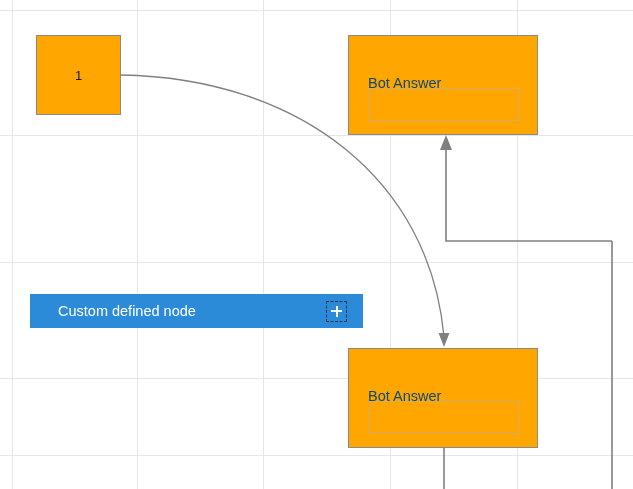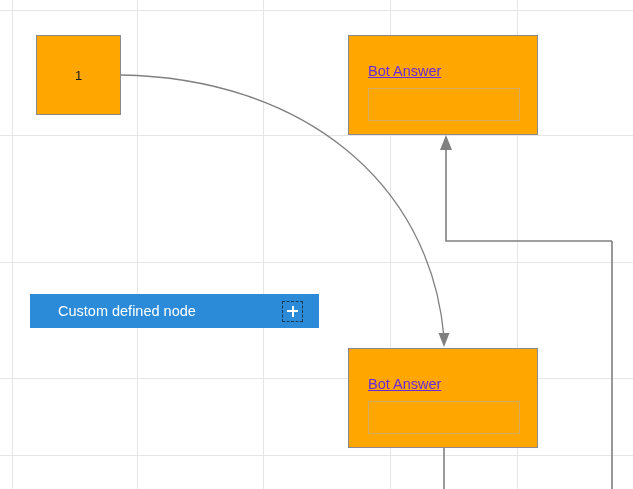--- a/index.html
+++ b/index.html
@@ -59,43 +59,42 @@
     justify-content: center;
   }
   .node-simple-label {
     font-size: 13px;
     color: #1a1a1a;
     font-family: "Liberation Sans", sans-serif;
   }
   .node-title {
     position: absolute;
     left: 19px;
-    top: 28px;
+    top: 40px;
     font-size: 14.5px;
-    color: #6d28d9;
+    color: #0c4a6e;
     font-family: "Liberation Sans", sans-serif;
     line-height: 1;
-    text-decoration: underline;
   }
   .node-slot {
     position: absolute;
     left: 19px;
     right: 17px;
     top: 52px;
     height: 33px;
     box-sizing: border-box;
     border: 1px solid #d6ab64;
     background: transparent;
   }
   
   .palette-item {
     position: absolute;
     left: 30px;
     top: 294px;
-    width: 289px;
+    width: 333px;
     height: 34px;
     background: #2b8bd9;
     display: flex;
     align-items: center;
     box-sizing: border-box;
     padding: 0 10px 0 28px;
   }
   .palette-label {
     color: #ffffff;
     font-size: 14.5px;

